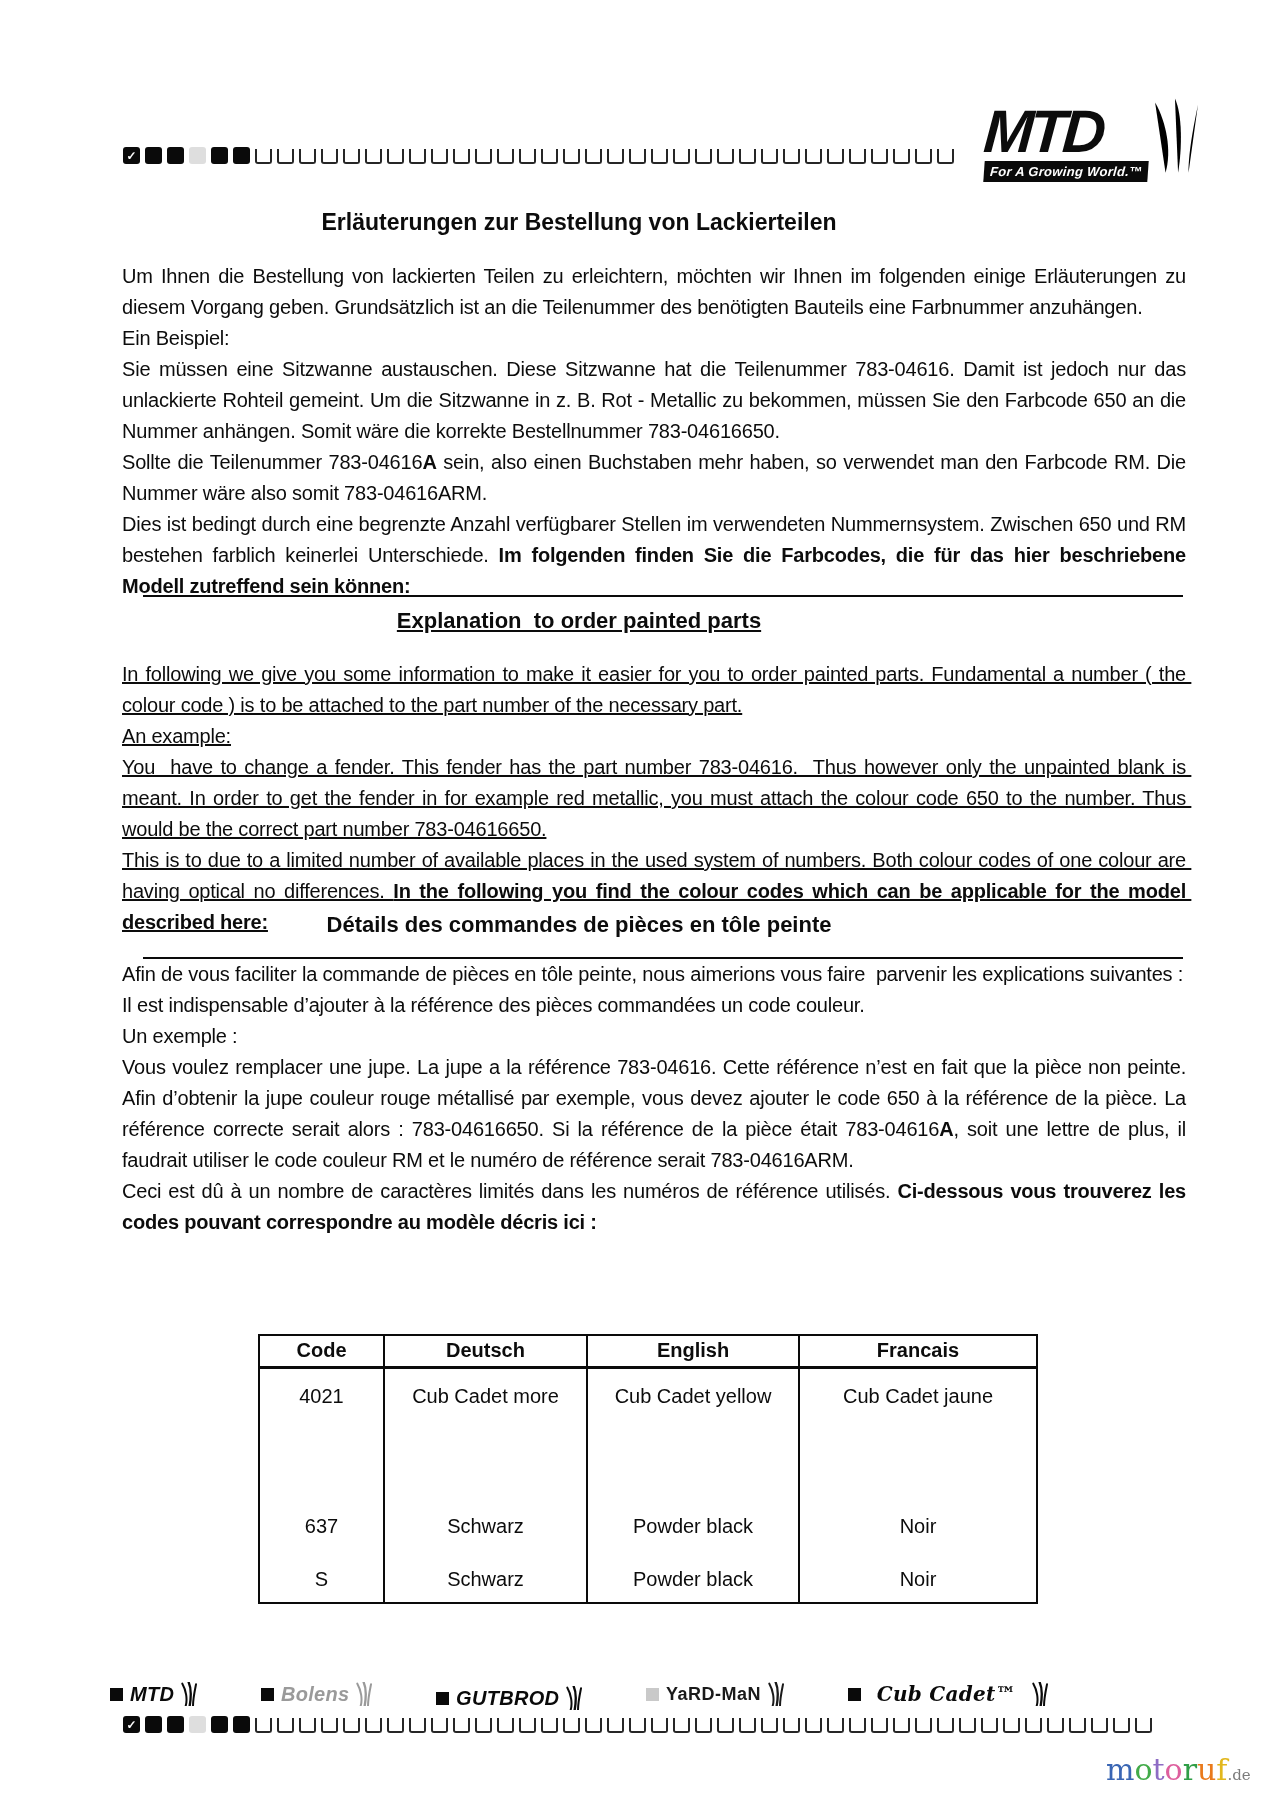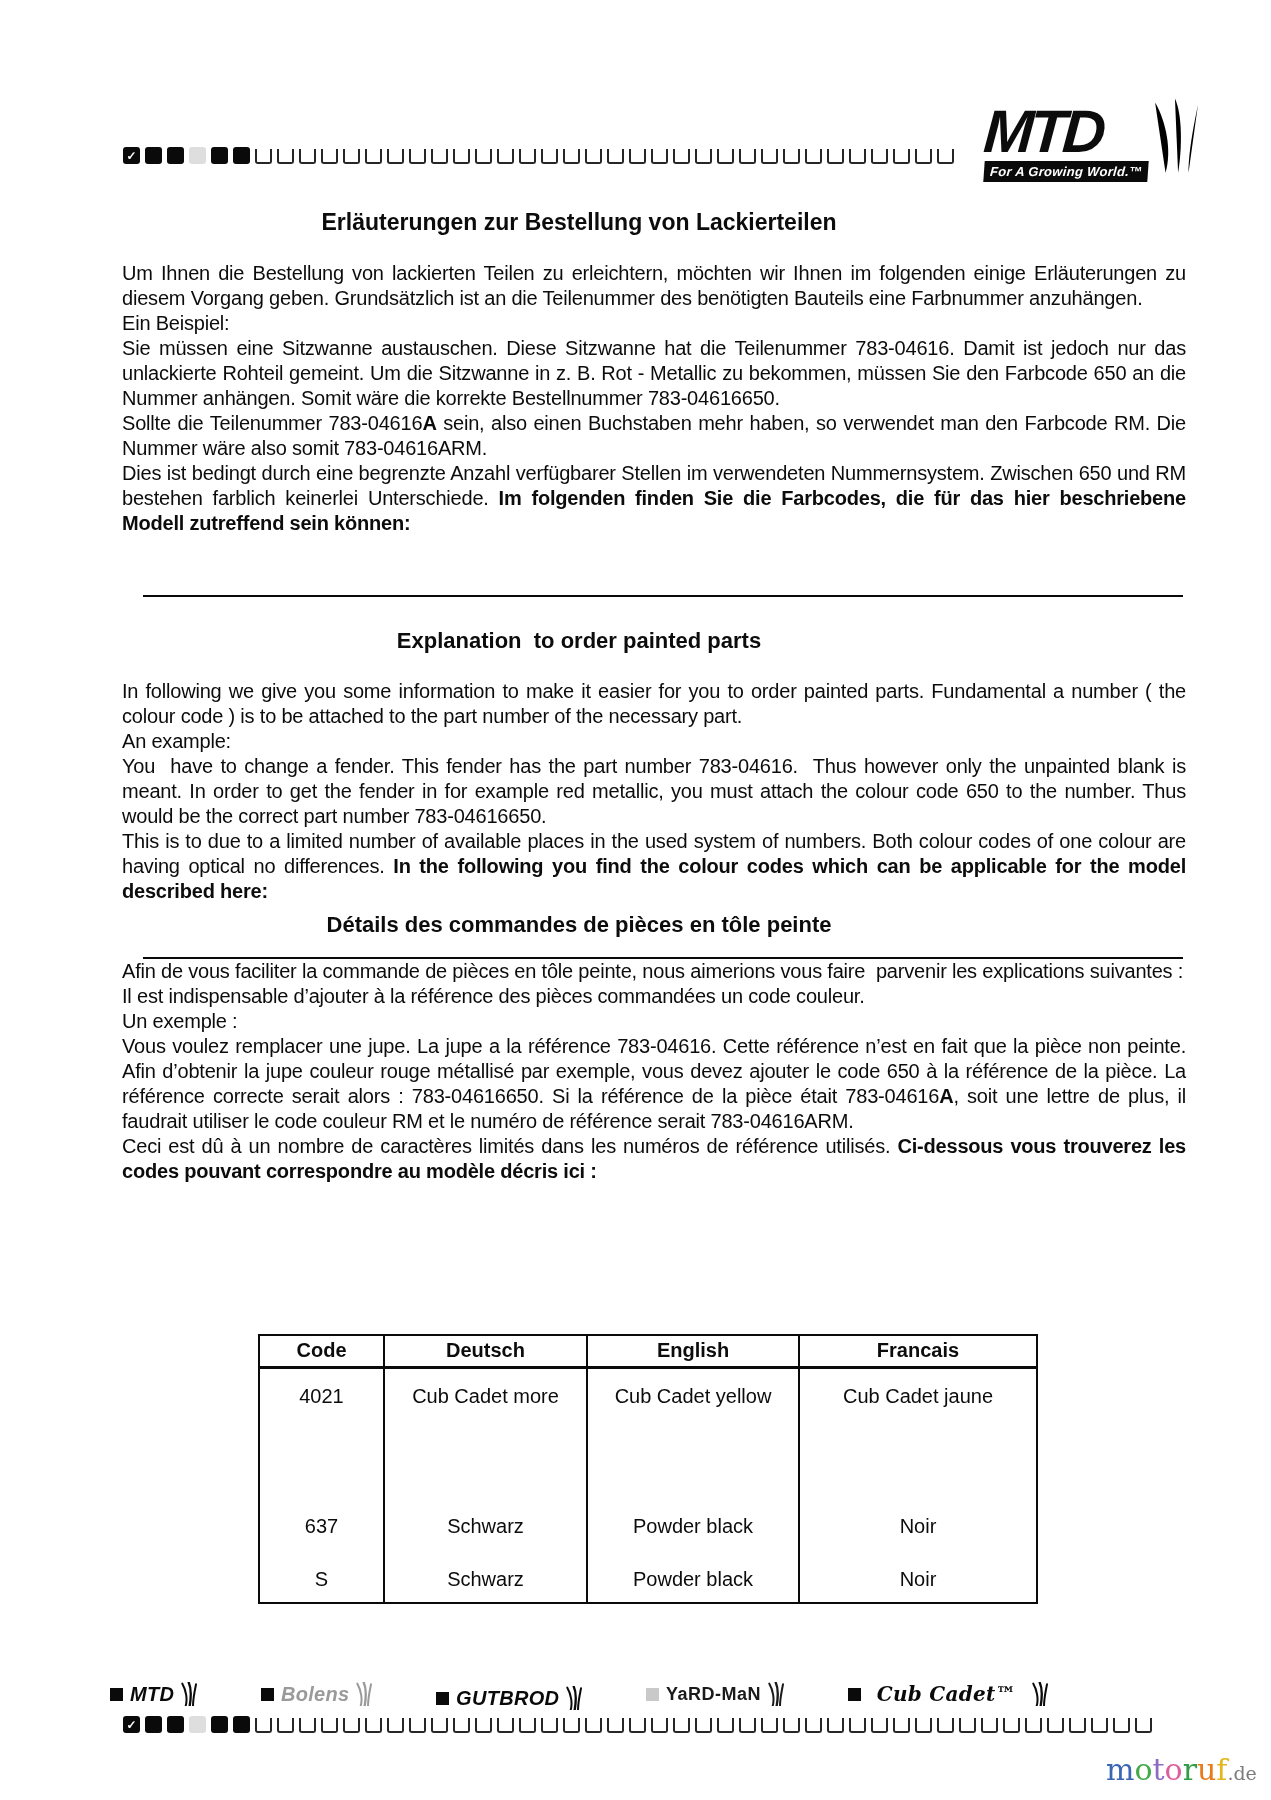--- a/index.html
+++ b/index.html
@@ -25,28 +25,28 @@
             letter-spacing:-4px;transform:skewX(-4deg);}
   .mtd-banner{background:#0a0a0a;color:#ffffff;font-style:italic;font-weight:bold;
               font-size:13px;line-height:19px;padding:1px 6px;letter-spacing:.3px;
               white-space:pre;transform:skewX(-4deg);margin-top:2px;}
   svg.grass path{fill:none;stroke:currentColor;stroke-linecap:round;}
   .mtd-grass{width:46px;height:94px;margin-left:5px;color:#0a0a0a;}
 
   
   .sec{position:absolute;left:122px;width:1064px;}
   .sec-de{top:209px;}
-  .sec-en{top:628px;}
+  .sec-en{top:608px;text-decoration:underline;}
   .sec-fr{top:912px;}
   .hd{margin:0;text-align:center;font-size:22px;line-height:26px;font-weight:bold;
       padding-right:150px;white-space:pre;}
   .hd-de{font-size:23px;margin-bottom:26px;}
   .hd-en{margin-bottom:25px;}
   .hd-fr{margin-bottom:21px;}
-  .para{margin:0;font-size:20px;line-height:25px;text-align:justify;
+  .para{margin:0;font-size:20px;line-height:31px;text-align:justify;
         white-space:pre-wrap;letter-spacing:-0.2px;}
   .para b{font-weight:bold;}
   .divider{position:absolute;left:143px;width:1040px;height:2px;background:#0a0a0a;}
   .d1{top:595px;}
   .d2{top:957px;}
 
   
   .codes{position:absolute;left:258px;top:1334px;width:778px;border-collapse:collapse;
          table-layout:fixed;background:#ffffff;border:2px solid #0a0a0a;}
   .codes col.c0{width:125px;} .codes col.c1{width:203px;}
@@ -67,21 +67,21 @@
   .brand .sq{width:13px;height:13px;background:#0a0a0a;display:inline-block;flex:0 0 auto;}
   .brand .sq.gray{background:#c9c9c9;}
   .brand .lbl{font-weight:900;font-style:italic;font-size:20px;letter-spacing:.3px;white-space:pre;}
   .brand.yardman .lbl{font-style:normal;font-weight:700;font-size:18px;letter-spacing:.5px;}
   .brand.cubcadet .lbl{font-family:"DejaVu Serif",serif;font-weight:600;font-size:20px;}
   .grass-sm{width:16px;height:24px;flex:0 0 auto;}
 
   
   .watermark{position:absolute;left:1106px;top:1752px;font-family:"DejaVu Serif",serif;
              font-size:30px;line-height:36px;white-space:pre;}
-  .watermark .suffix{font-size:19px;color:#7b7b7b;}
+  .watermark .suffix{font-size:15px;color:#7b7b7b;}
 </style>
 </head>
 <body>
 
 <div class="page">
 
   <div class="boxrow top">
       <span class="box check">✓</span>
       <span class="box filled"></span>
       <span class="box filled"></span>

